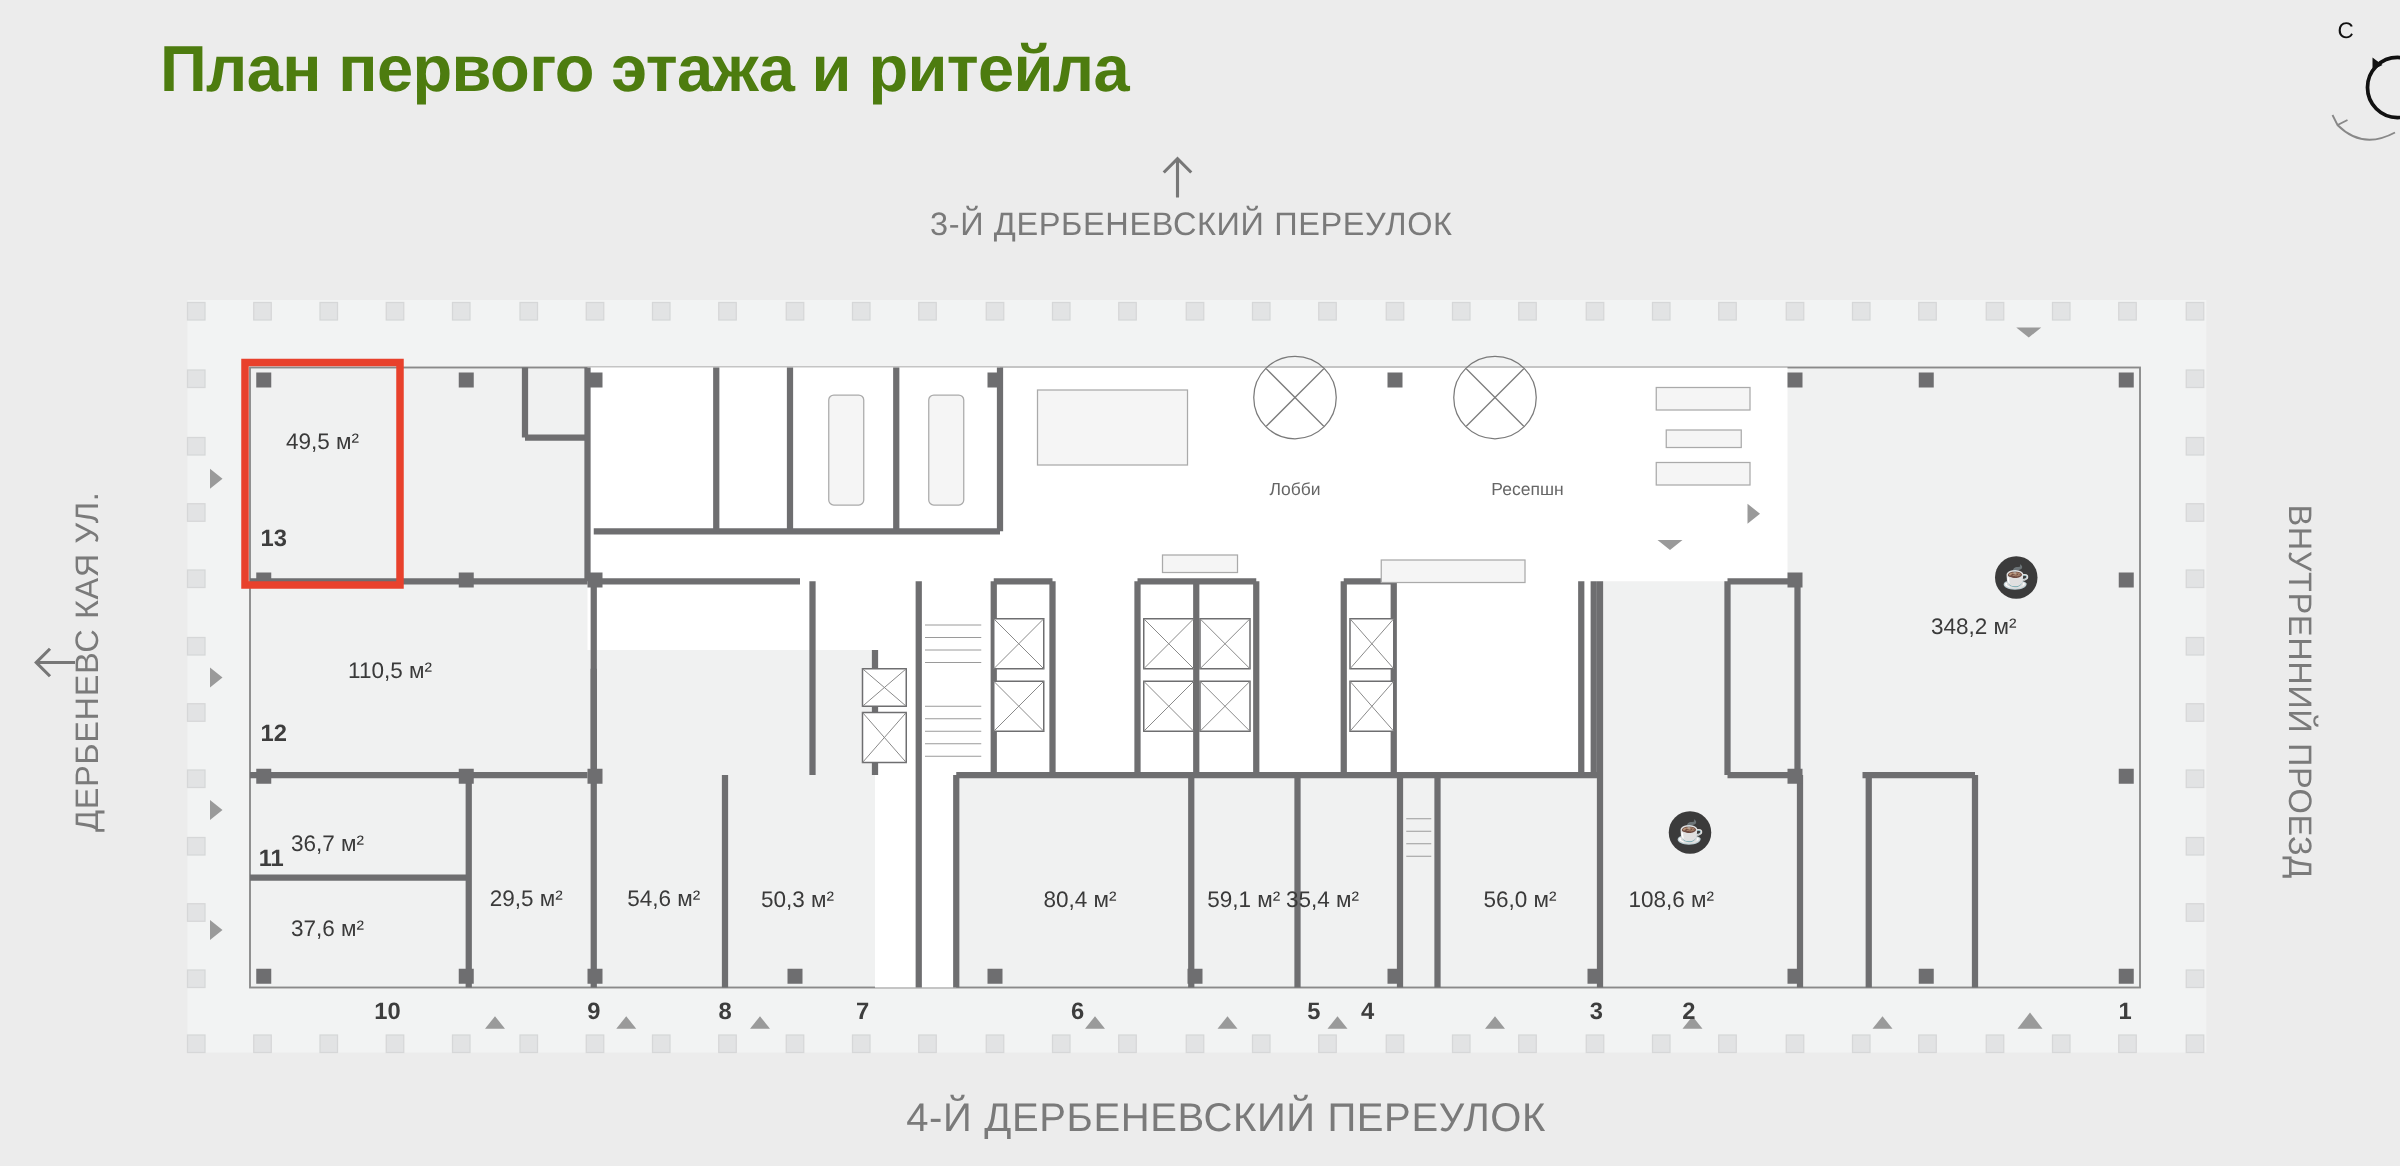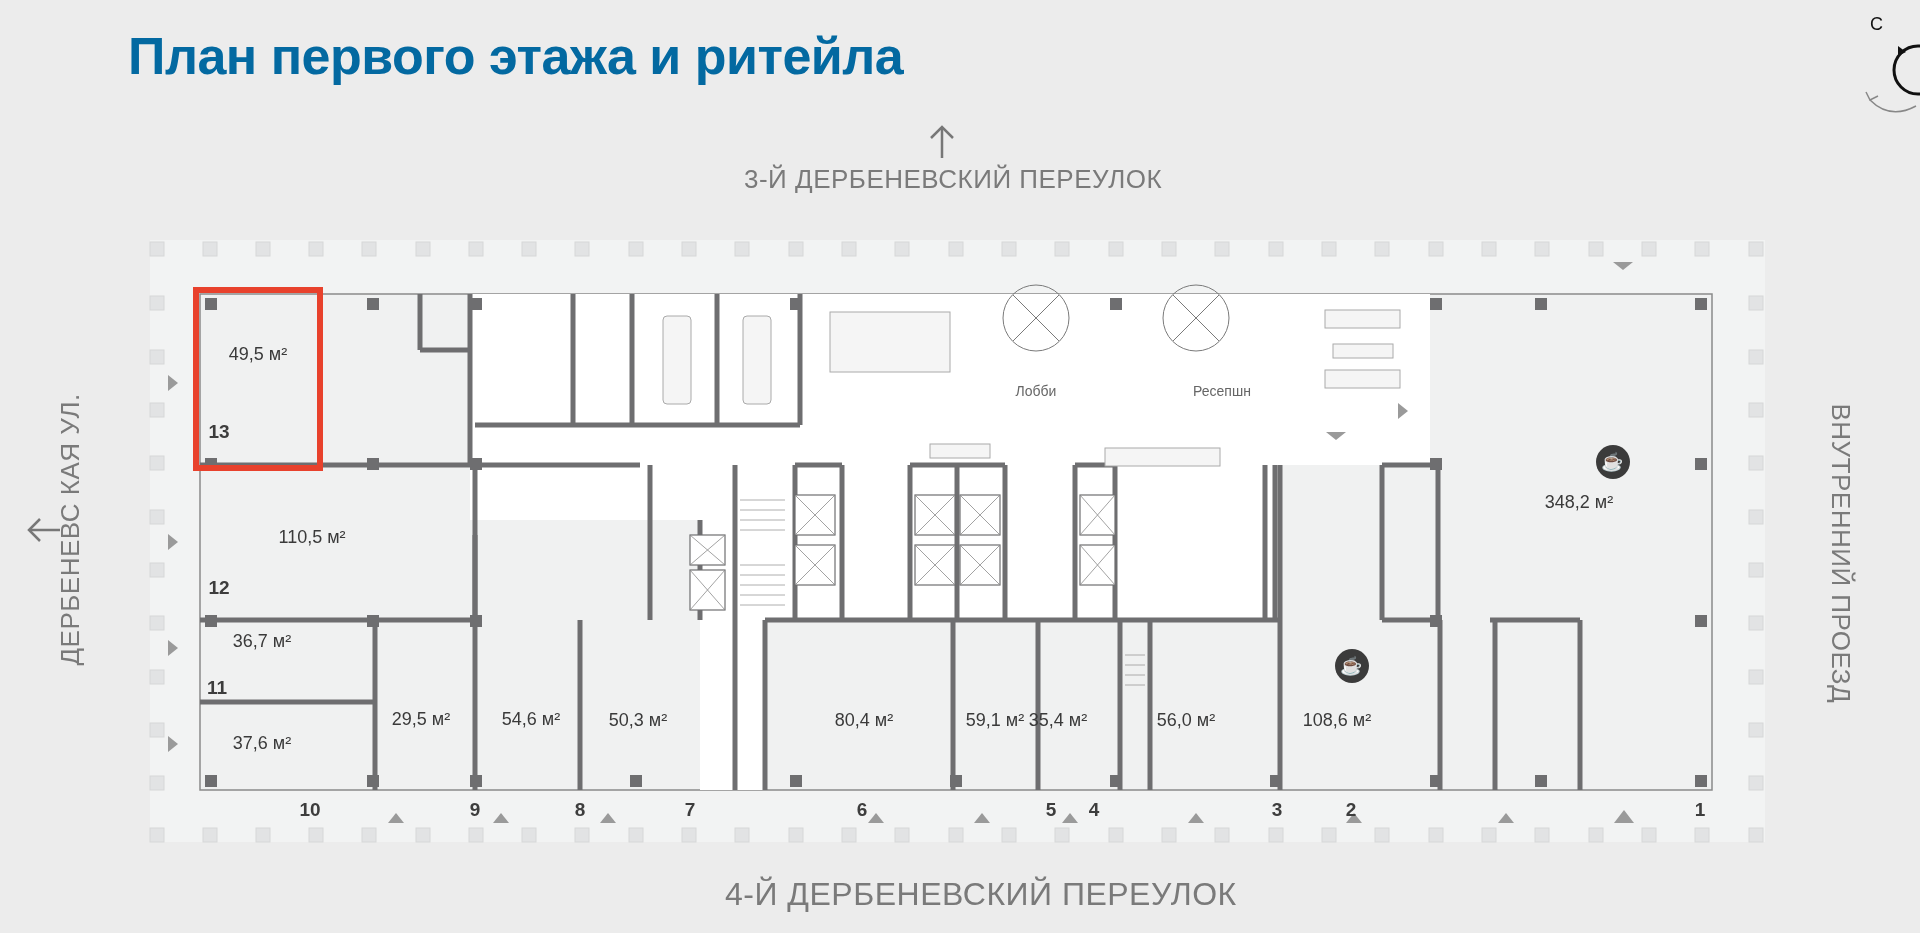--- a/index.html
+++ b/index.html
@@ -4,21 +4,21 @@
 <style>
   html, body { margin:0; padding:0; }
   body {
     width:1920px; height:933px; overflow:hidden;
     background:#ececec;
     font-family:"Liberation Sans", sans-serif;
     position:relative;
   }
   .title {
     position:absolute; left:128px; top:26px;
-    font-size:52px; font-weight:700; color:#0369a1; letter-spacing:-0.5px;
+    font-size:52px; font-weight:700; color:#4d7c0f; letter-spacing:-0.5px;
     font-family:"Liberation Sans", sans-serif;
   }
   .compass { position:absolute; left:1860px; top:8px; width:60px; height:110px; }
   .compass-letter { position:absolute; left:10px; top:6px; font-size:18px; color:#111; }
   .street {
     position:absolute; color:#7a7a7a; font-size:26px; letter-spacing:0.5px;
     white-space:nowrap; font-family:"Liberation Sans", sans-serif;
   }
   .street.top { left:744px; top:164px; }
   .street.bottom { left:725px; top:876px; font-size:32px; }
@@ -355,29 +355,29 @@
   </g>
 </svg>
 
 <div class="selected-unit"></div>
 
 <div class="room-label" style="left:1036px;top:391px">Лобби</div>
 <div class="room-label" style="left:1222px;top:391px">Ресепшн</div>
 
 <div class="area-label" style="left:258px;top:354px">49,5 м²</div>
 <div class="area-label" style="left:312px;top:537px">110,5 м²</div>
-<div class="area-label" style="left:262px;top:641px">36,7 м²</div>
+<div class="area-label" style="left:262px;top:675px">36,7 м²</div>
 <div class="area-label" style="left:262px;top:743px">37,6 м²</div>
 <div class="area-label" style="left:421px;top:719px">29,5 м²</div>
 <div class="area-label" style="left:531px;top:719px">54,6 м²</div>
 <div class="area-label" style="left:638px;top:720px">50,3 м²</div>
 <div class="area-label" style="left:864px;top:720px">80,4 м²</div>
 <div class="area-label" style="left:995px;top:720px">59,1 м²</div>
 <div class="area-label" style="left:1058px;top:720px">35,4 м²</div>
-<div class="area-label" style="left:1186px;top:720px">56,0 м²</div>
+<div class="area-label" style="left:1216px;top:720px">56,0 м²</div>
 <div class="area-label" style="left:1337px;top:720px">108,6 м²</div>
 <div class="area-label" style="left:1579px;top:502px">348,2 м²</div>
 
 <div class="unit-num" style="left:183px;top:432px">13</div>
 <div class="unit-num" style="left:183px;top:588px">12</div>
 <div class="unit-num" style="left:181px;top:688px">11</div>
 <div class="unit-num" style="left:274px;top:810px">10</div>
 <div class="unit-num" style="left:439px;top:810px">9</div>
 <div class="unit-num" style="left:544px;top:810px">8</div>
 <div class="unit-num" style="left:654px;top:810px">7</div>

